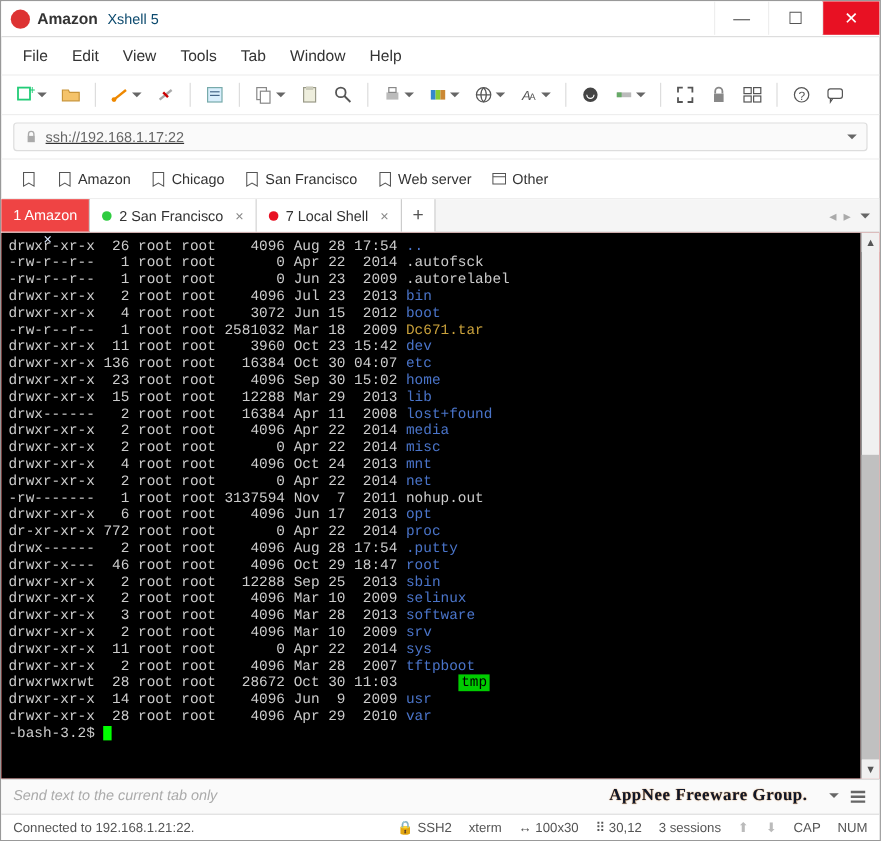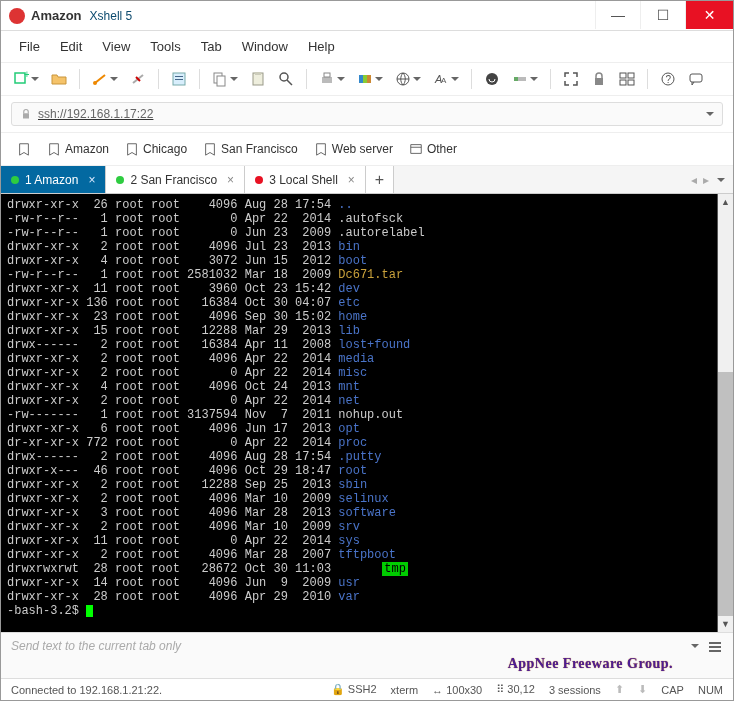--- a/index.html
+++ b/index.html
@@ -18,38 +18,38 @@
   .tbtn svg { width:16px; height:16px; }
   .tsep { width:1px; height:20px; background:#ddd; margin:0 4px;}
   .caret::after { content:""; display:inline-block; margin-left:2px; border:4px solid transparent; border-top-color:#666; position:relative; top:2px;}
   .addrbar { display:flex; align-items:center; padding:6px 10px; gap:6px; border-bottom:1px solid #eee;text-decoration:underline;}
   .addrbox { flex:1; border:1px solid #ddd; border-radius:3px; padding:4px 8px; display:flex; align-items:center; gap:6px; color:#666; background:#fafafa;}
   .bookmarks { display:flex; align-items:center; gap:4px; padding:6px 10px; border-bottom:1px solid #eee; font-size:12px;}
   .bmitem { display:flex; align-items:center; gap:4px; padding:3px 6px; cursor:pointer; color:#333;}
   .bmitem svg, .bookmarks svg { width:14px; height:14px;}
   .tabs { display:flex; align-items:stretch; background:#f5f5f5; border-bottom:1px solid #ccc; height:28px;}
   .tab { display:flex; align-items:center; gap:6px; padding:0 10px; border-right:1px solid #ccc; background:#fff; cursor:pointer; font-size:12px; position:relative;}
-  .tab.active { background:#0369a1; color:#fff;}
+  .tab.active { background:#ef4444; color:#fff;flex-direction:column;}
   .tab .dot { width:8px; height:8px; border-radius:50%;}
   .tab .close { font-size:12px; color:#888; margin-left:4px;}
   .tab.active .close { color:#dbe9ff;}
   .tabadd { width:28px; display:flex; align-items:center; justify-content:center; border-right:1px solid #ccc; background:#fff; cursor:pointer; font-size:16px; color:#555;}
   .tabnav { margin-left:auto; display:flex; align-items:center; padding:0 8px; color:#aaa; gap:6px;}
   .terminal-wrap { flex:1; display:flex; background:#ef4444; overflow:hidden;}
   .terminal { flex:1; background:#000; color:#bbb; font-family: "Consolas","Courier New",monospace; font-size:12px; line-height:14px; padding:4px 6px; white-space:pre; overflow:hidden;}
   .blue { color:#4a74c9;}
   .yellow { color:#c9a13b;}
   .green-bg { background:#0c0; color:#000; padding:0 2px;margin-left:44px;}
   .white { color:#ccc;}
   .scrollbar { width:16px; background:#f0f0f0; display:flex; flex-direction:column; border-left:1px solid #555;}
   .scrollbtn { height:16px; background:#f0f0f0; display:flex; align-items:center; justify-content:center; font-size:9px; color:#555;}
   .scrollthumb { background:#c0c0c0; width:100%; margin-top:auto; height:60%;}
   .sendbar { display:flex; align-items:flex-start; border-top:1px solid #ddd; padding:6px 10px; gap:8px; background:#fafafa;}
   .sendinput { flex:1; color:#aaa; font-style:italic; font-size:12px;}
-  .watermark { color:#4c1d95; font-weight:bold; font-family:"Comic Sans MS",cursive; font-size:14px; text-shadow:0 0 1px #b35900; letter-spacing:0.5px;margin-top:17px;}
+  .watermark { color:#0f172a; font-weight:bold; font-family:"Comic Sans MS",cursive; font-size:14px; text-shadow:0 0 1px #b35900; letter-spacing:0.5px;}
   .statusbar { display:flex; align-items:center; border-top:1px solid #ddd; padding:4px 10px; gap:14px; font-size:11px; color:#555; background:#fff;}
   .statusbar .sp { margin-left:auto;}
   .cursor-blk { display:inline-block; width:7px; height:12px; background:#0f0; vertical-align:middle;}
   .term-line { font-family:inherit;}
 </style>
 </head>
 <body>
 
 <div class="titlebar">
   <div class="appicon"></div>
@@ -254,21 +254,21 @@
     <span>1 Amazon</span>
     <span class="close">×</span>
   </div>
   <div class="tab">
     <span class="dot" style="background:#2ecc40"></span>
     <span>2 San Francisco</span>
     <span class="close">×</span>
   </div>
   <div class="tab">
     <span class="dot" style="background:#e81123"></span>
-    <span>3 Local Shell</span>
+    <span>7 Local Shell</span>
     <span class="close">×</span>
   </div>
   <div class="tabadd">+</div>
   <div class="tabnav">
     <span>◂</span>
     <span>▸</span>
     <span class="caret"></span>
   </div>
 </div>
 

